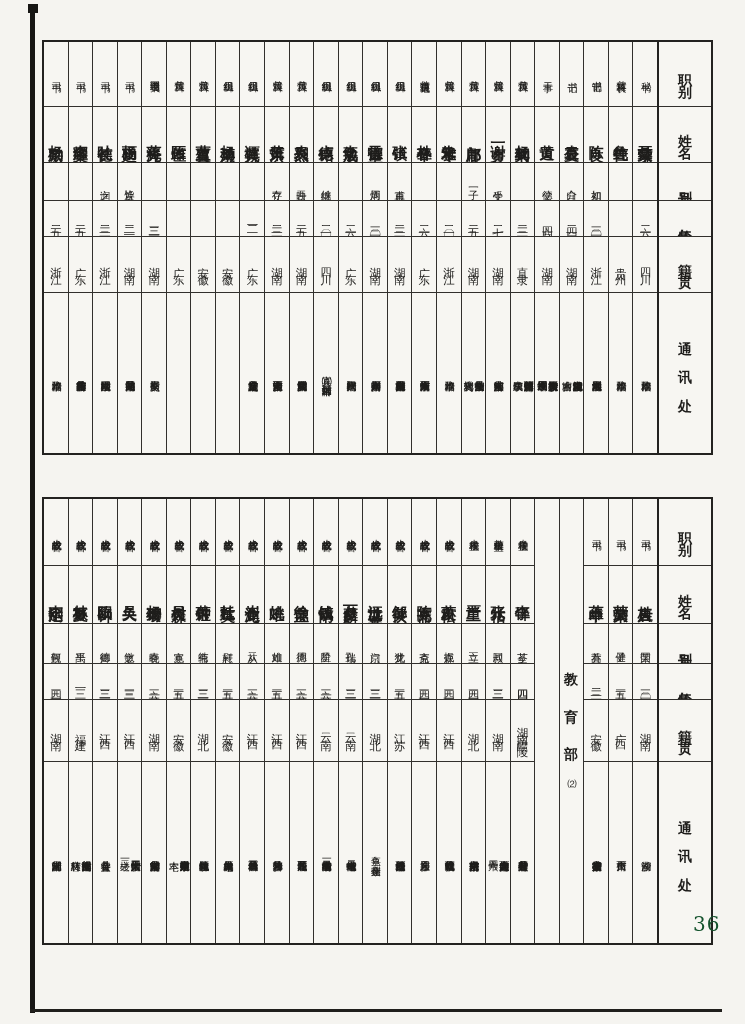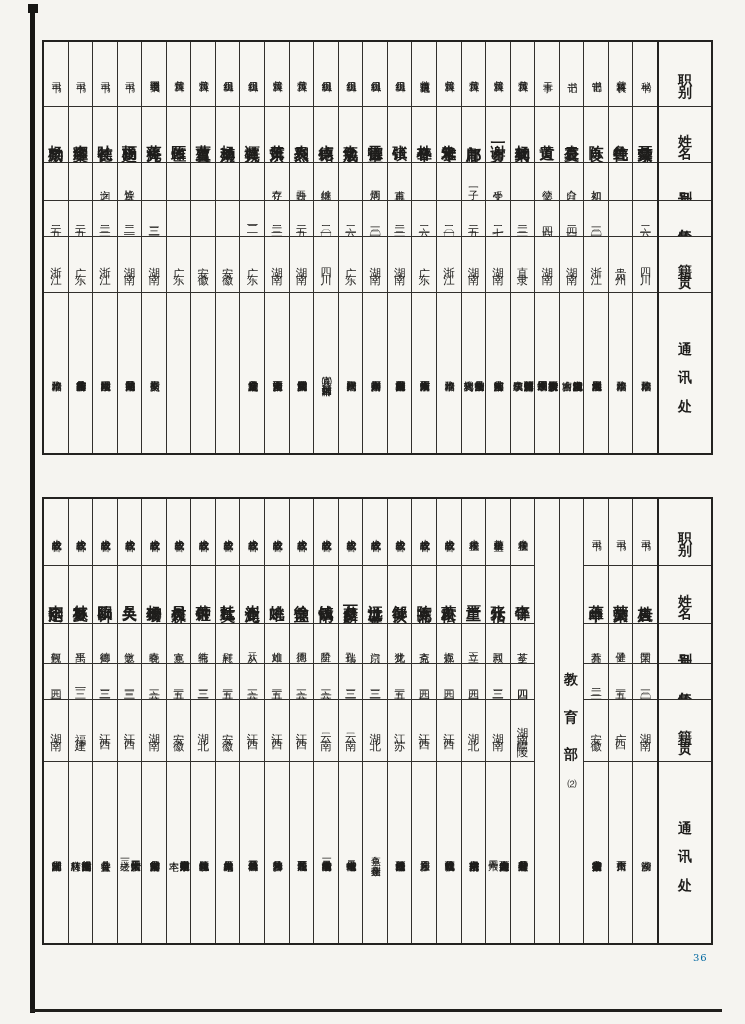--- a/index.html
+++ b/index.html
@@ -54,21 +54,21 @@
   .h-origin{letter-spacing:.8em;} .h-addr{letter-spacing:2.1em;}
 
   
   .col-label,.col-spacer{justify-content:center;align-items:center;}
   .col-label .label-txt{
     writing-mode:vertical-rl;text-orientation:upright;
     font-size:14px;font-weight:bold;letter-spacing:2.6em;line-height:1;
   }
   .col-label .label-note{writing-mode:vertical-rl;font-size:9px;margin-top:2px;}
 
-  .page-num{position:absolute;left:693px;top:952px;font-size:10px;letter-spacing:1px;color:#0369a1;}
+  .page-num{position:absolute;left:693px;top:912px;font-size:20px;letter-spacing:1px;color:#14532d;}
 </style>
 </head>
 <body>
 
 <div class="frame-left"></div>
 <div class="frame-topnub"></div>
 <div class="frame-bottom"></div>
 
 <div class="vtable t-top">
   <div class="hcol">

